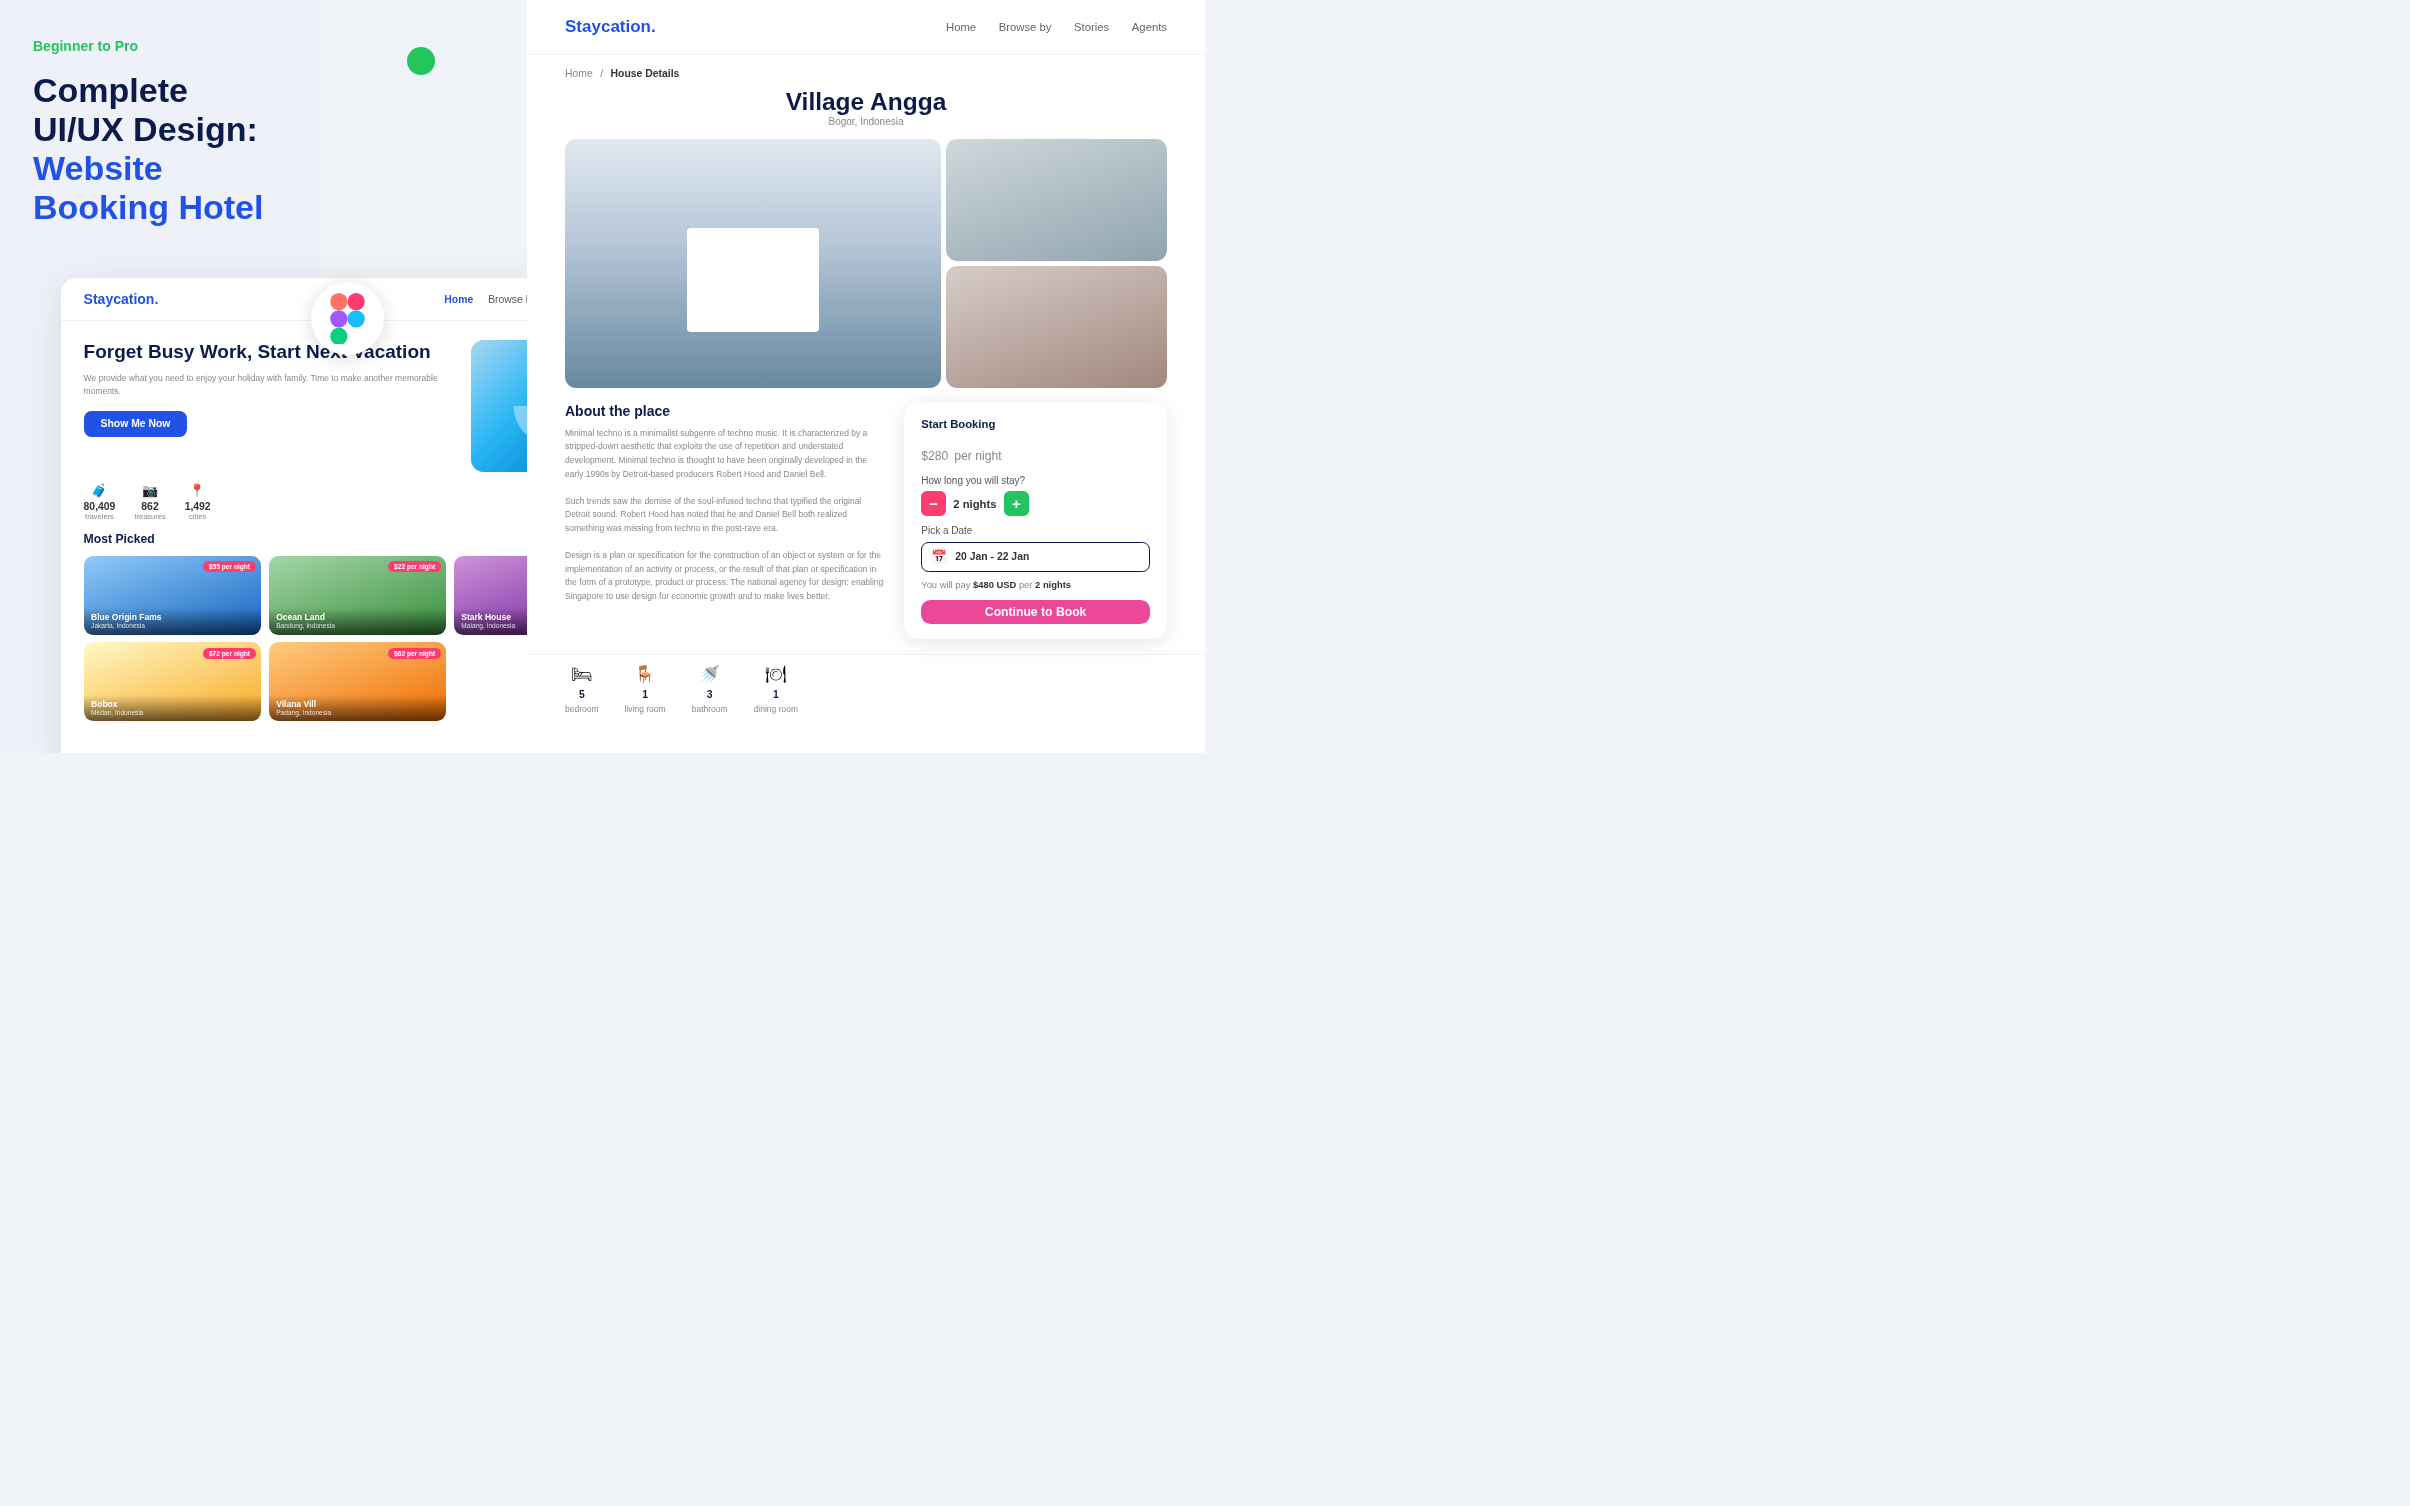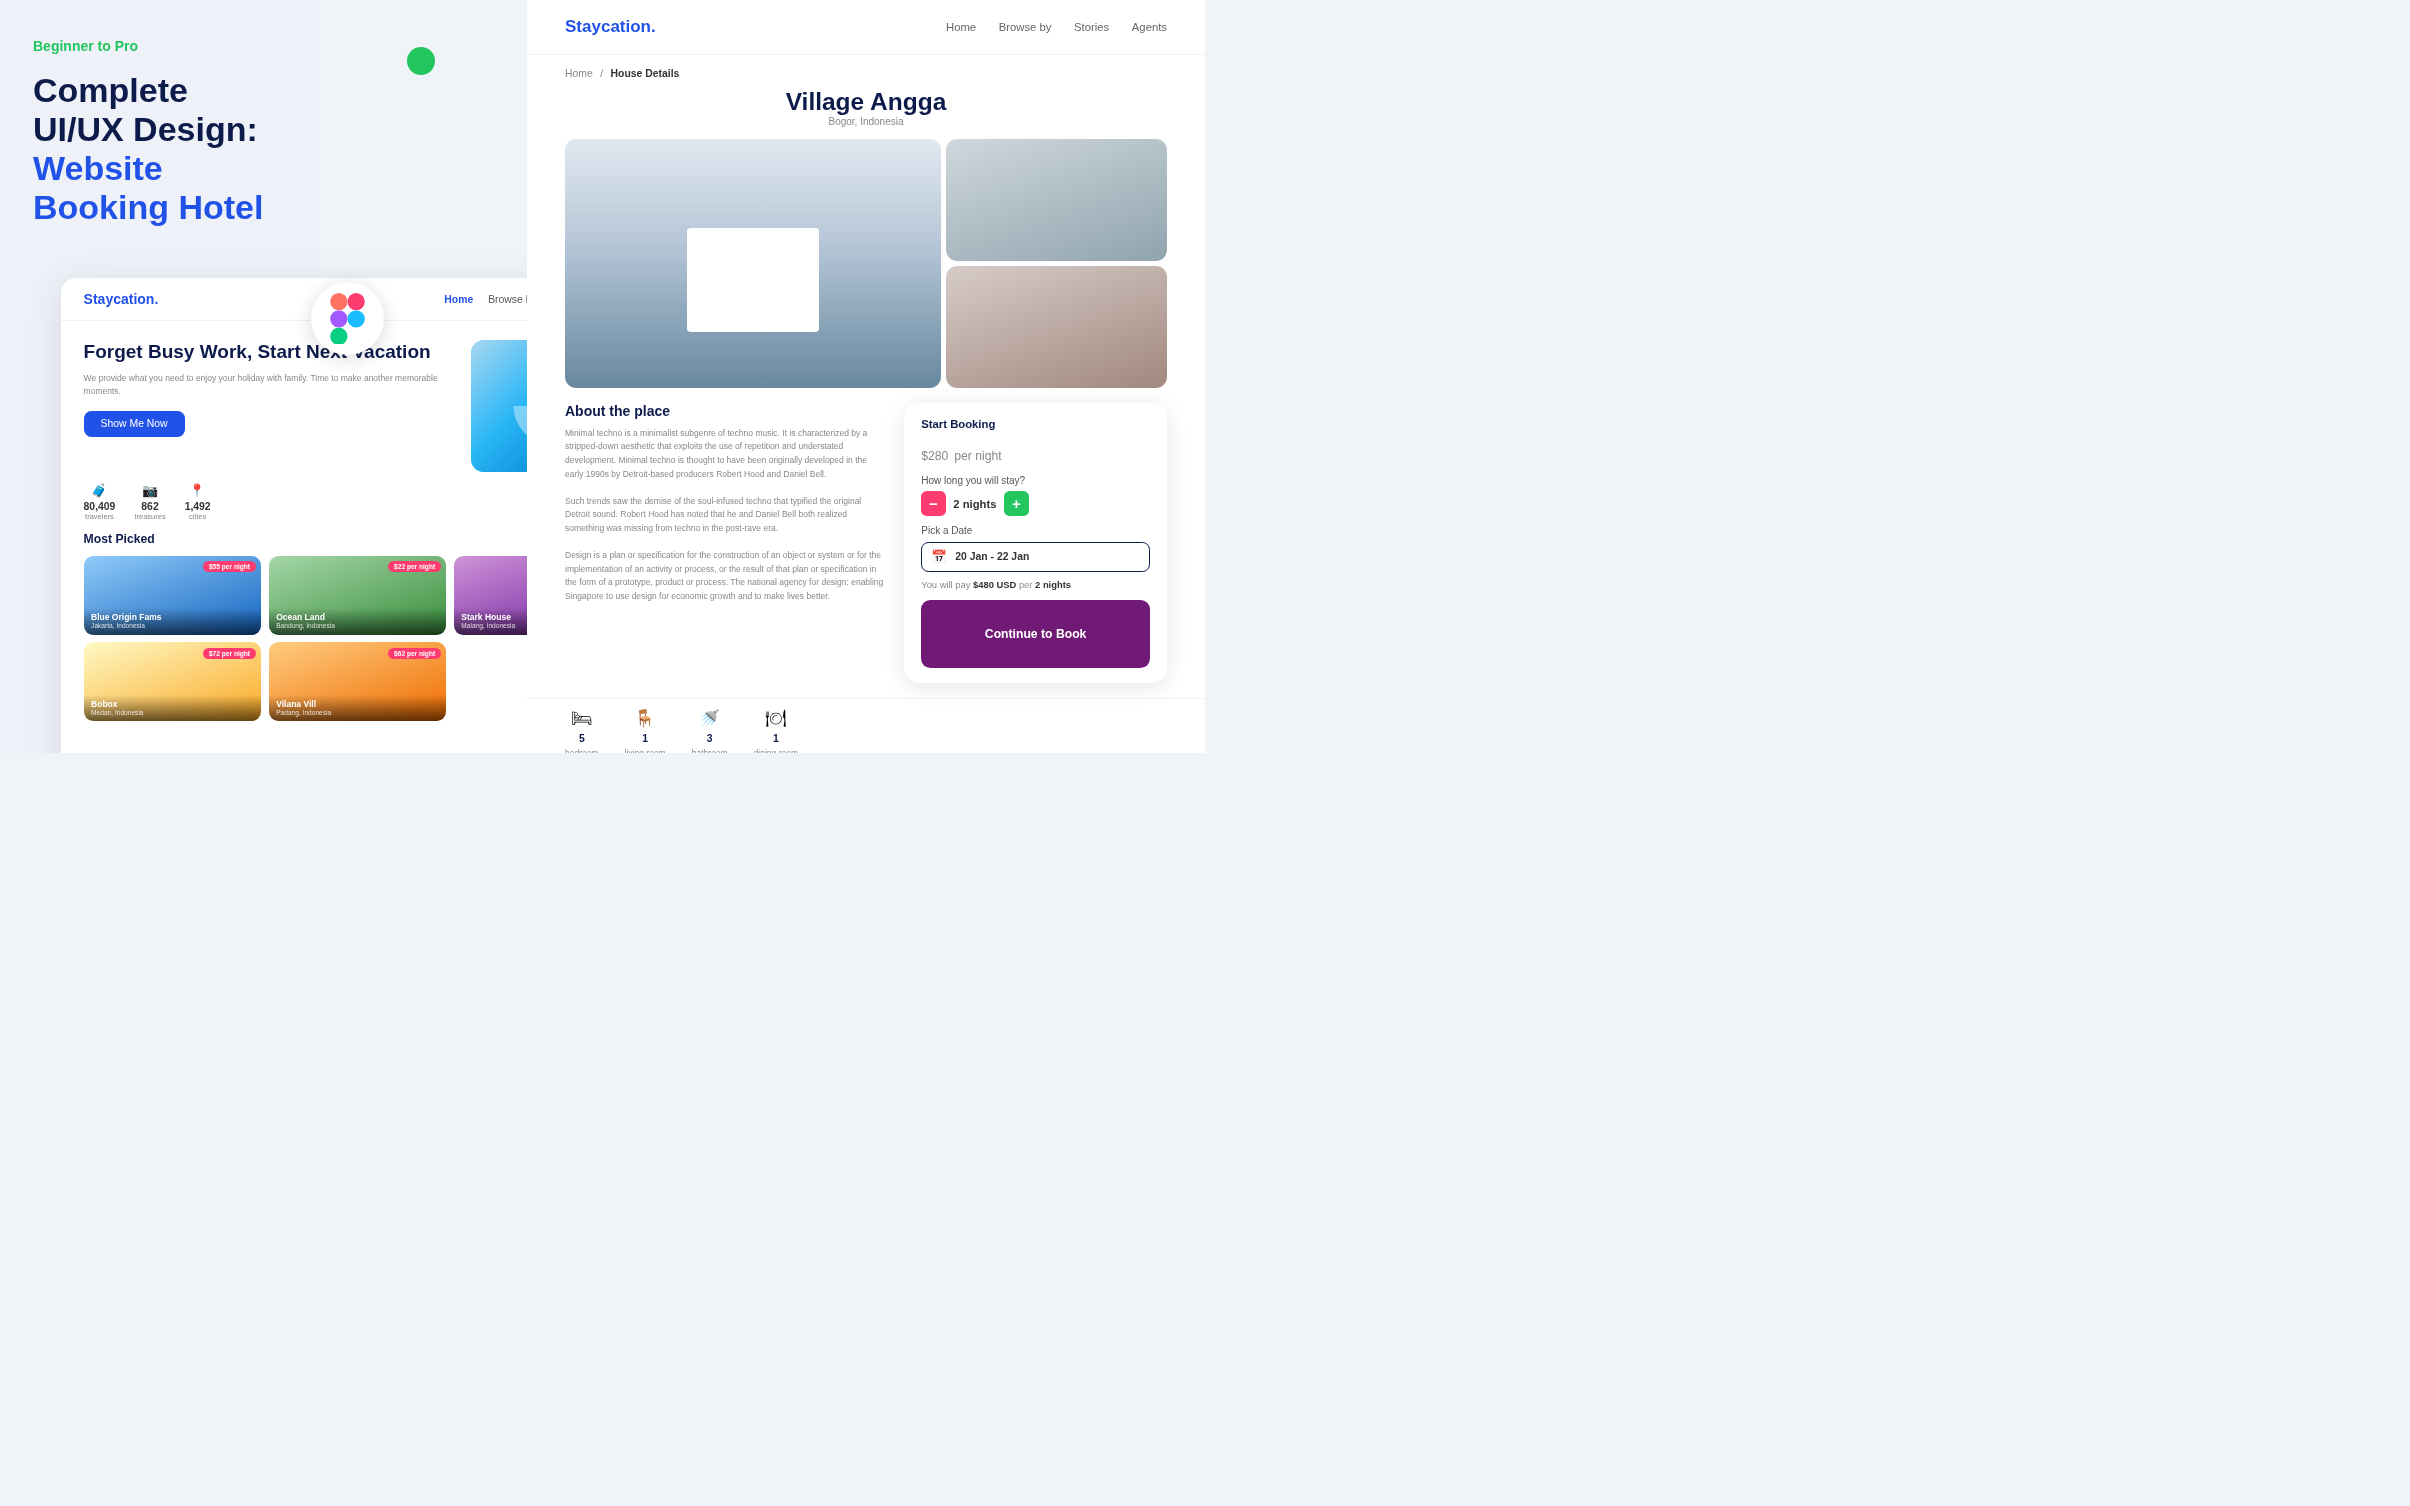--- a/index.html
+++ b/index.html
@@ -135,21 +135,21 @@
       line-height: 1.5;
       margin-bottom: 13px;
     }
     .show-me-btn {
       background: #2152e8;
       color: white;
       border: none;
       border-radius: 7.5px;
       padding: 7.5px 17px;
       font-size: 10.4px;
-      font-weight: 400;
+      font-weight: 700;
       cursor: pointer;
     }
 
     .hero-stats {
       display: flex;
       gap: 19px;
       padding: 0 22.6px 11.3px 22.6px;
     }
     .stat-item { font-size: 7.5px; color: #888; text-align: center; }
     .stat-num { font-size: 10.4px; font-weight: 700; color: #333; display: block; margin-top: 2.8px; }
@@ -410,25 +410,25 @@
 
     .total-line {
       font-size: 9.4px;
       color: #888;
       margin-bottom: 9.4px;
     }
     .total-line strong { color: #333; }
 
     .continue-btn {
       width: 100%;
-      background: #701a75;
+      background: #ec4899;
       color: white;
       border: none;
       border-radius: 9.4px;
-      padding: 27px 0;
+      padding: 5px 0;
       font-size: 12.2px;
       font-weight: 700;
       cursor: pointer;
     }
 
     .amenities-row {
       display: flex;
       gap: 26px;
       padding: 9.4px 38px 13px 38px;
       border-top: 0.9px solid #f0f0f0;

